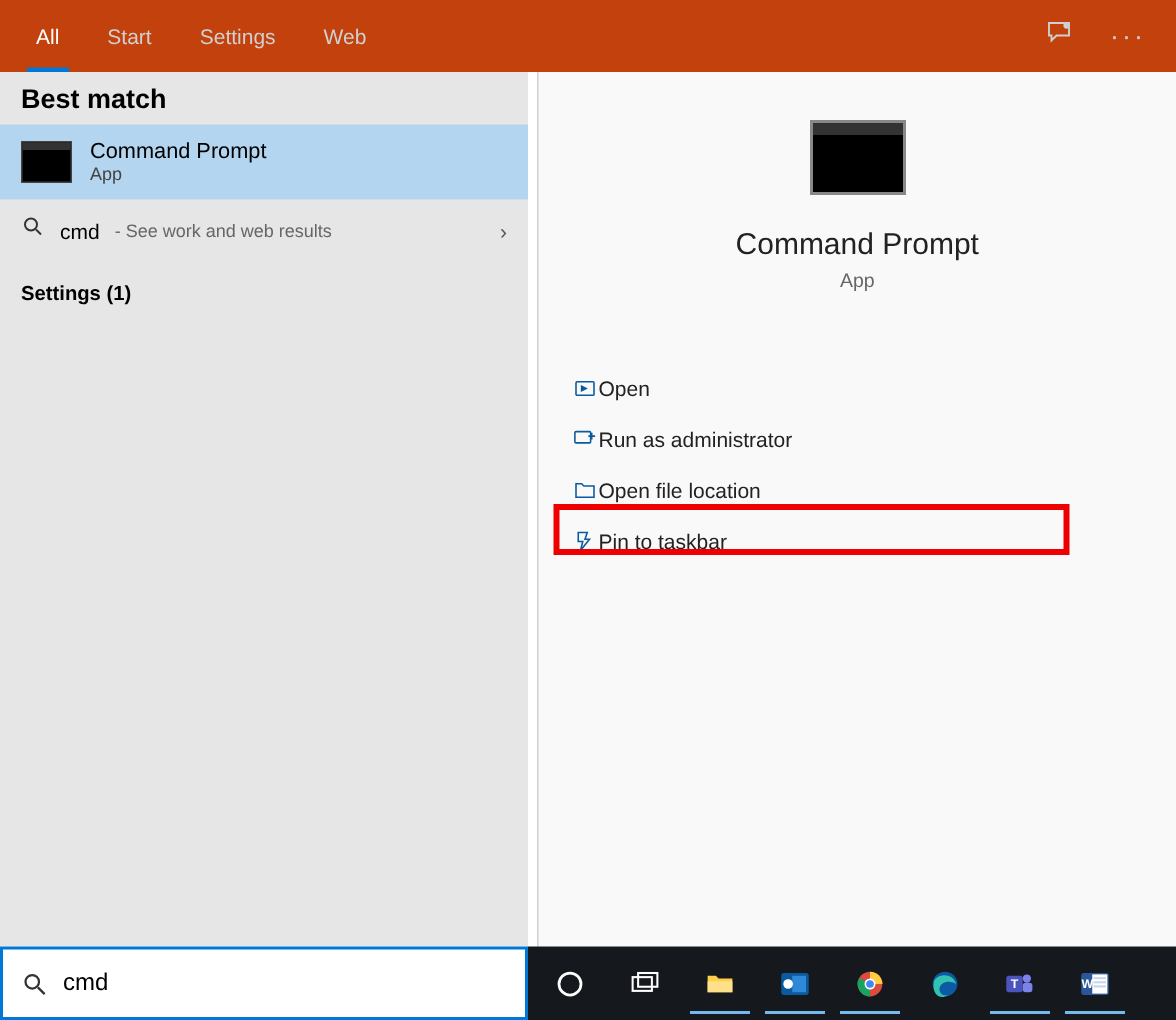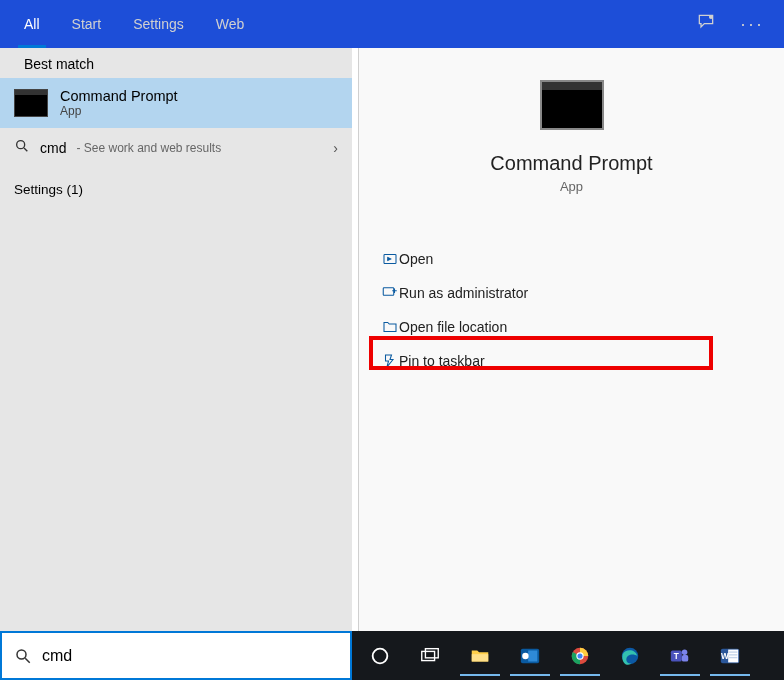--- a/index.html
+++ b/index.html
@@ -1,20 +1,20 @@
 <!DOCTYPE html>
 <html><head>
   <meta charset="utf-8">
   <style>
     * { box-sizing: border-box; margin: 0; padding: 0; font-family: "Segoe UI", sans-serif; }
     body { width: 784px; height: 680px; background: #fff; overflow: hidden; position: relative; }
 
     .topbar {
       height: 48px;
-      background: #1d4ed8;
+      background: #c2410c;
       display: flex;
       align-items: center;
       padding: 0 8px;
       color: #fff;
     }
     .tab {
       padding: 0 16px;
       height: 48px;
       display: flex;
       align-items: center;
@@ -50,23 +50,23 @@
       display: flex;
       height: 583px;
     }
     .left-pane {
       width: 352px;
       background: #e6e6e6;
       display: flex;
       flex-direction: column;
     }
     .section-title {
-      font-size: 14px;
-      font-weight: 400;
-      padding: 8px 24px 6px;
+      font-size: 18px;
+      font-weight: 700;
+      padding: 8px 14px 6px;
       color: #000;
     }
     .best-match {
       background: #b3d5ef;
       display: flex;
       align-items: center;
       padding: 10px 14px;
       gap: 12px;
       cursor: pointer;
     }
@@ -94,21 +94,21 @@
       gap: 10px;
       cursor: pointer;
     }
     .search-web .search-icon-sm svg { width: 16px; height: 16px; stroke: #333; fill: none; }
     .search-web .term { font-size: 14px; color: #000; }
     .search-web .hint { font-size: 12px; color: #666; }
     .search-web .arrow { margin-left: auto; color: #555; font-size: 14px; }
 
     .settings-title {
       font-size: 13.5px;
-      font-weight: 400;
+      font-weight: 700;
       padding: 14px 14px 6px;
       color: #000;
     }
 
     .right-pane {
       flex: 1;
       background: #f9f9f9;
       border-left: 1px solid #d0d0d0;
       padding: 24px 0 0 0;
       position: relative;

